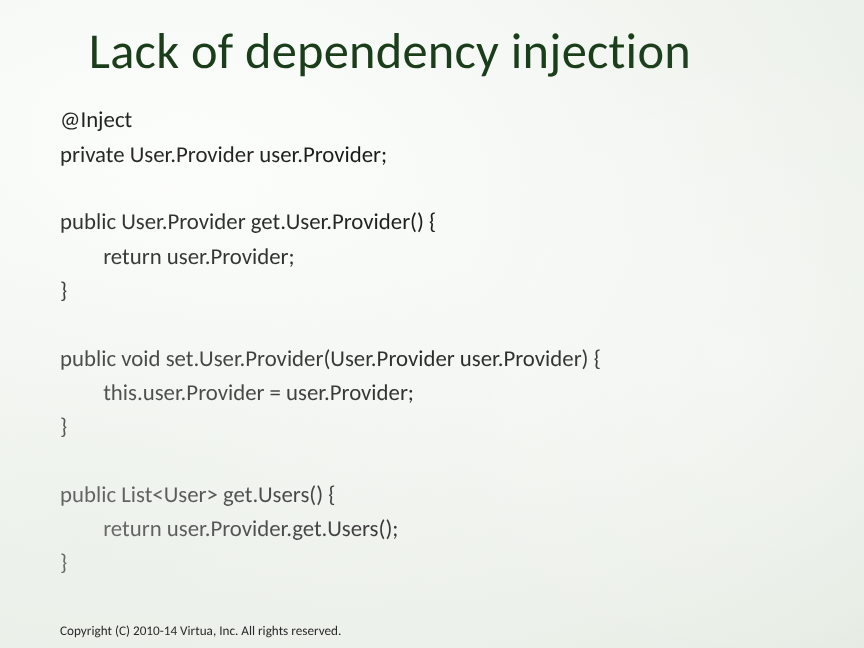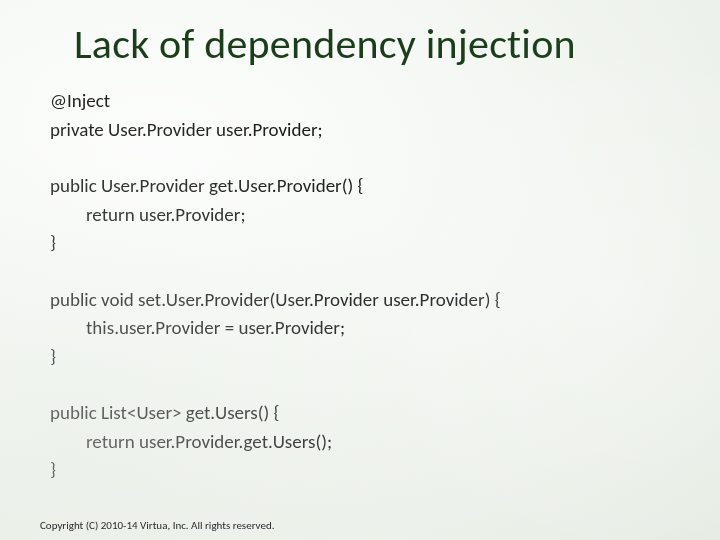--- a/index.html
+++ b/index.html
@@ -37,21 +37,21 @@
   }
   .indent {
     margin-left: 36px;
   }
   .blank {
     height: 28px;
   }
   .copyright {
     position: absolute;
     bottom: 8px;
-    left: 40px;
+    left: 50px;
     font-size: 11px;
     color: #2a2a2a;
     font-weight: 400;
   }
   
   .texture {
     position: absolute;
     inset: 0;
     pointer-events: none;
     background:

